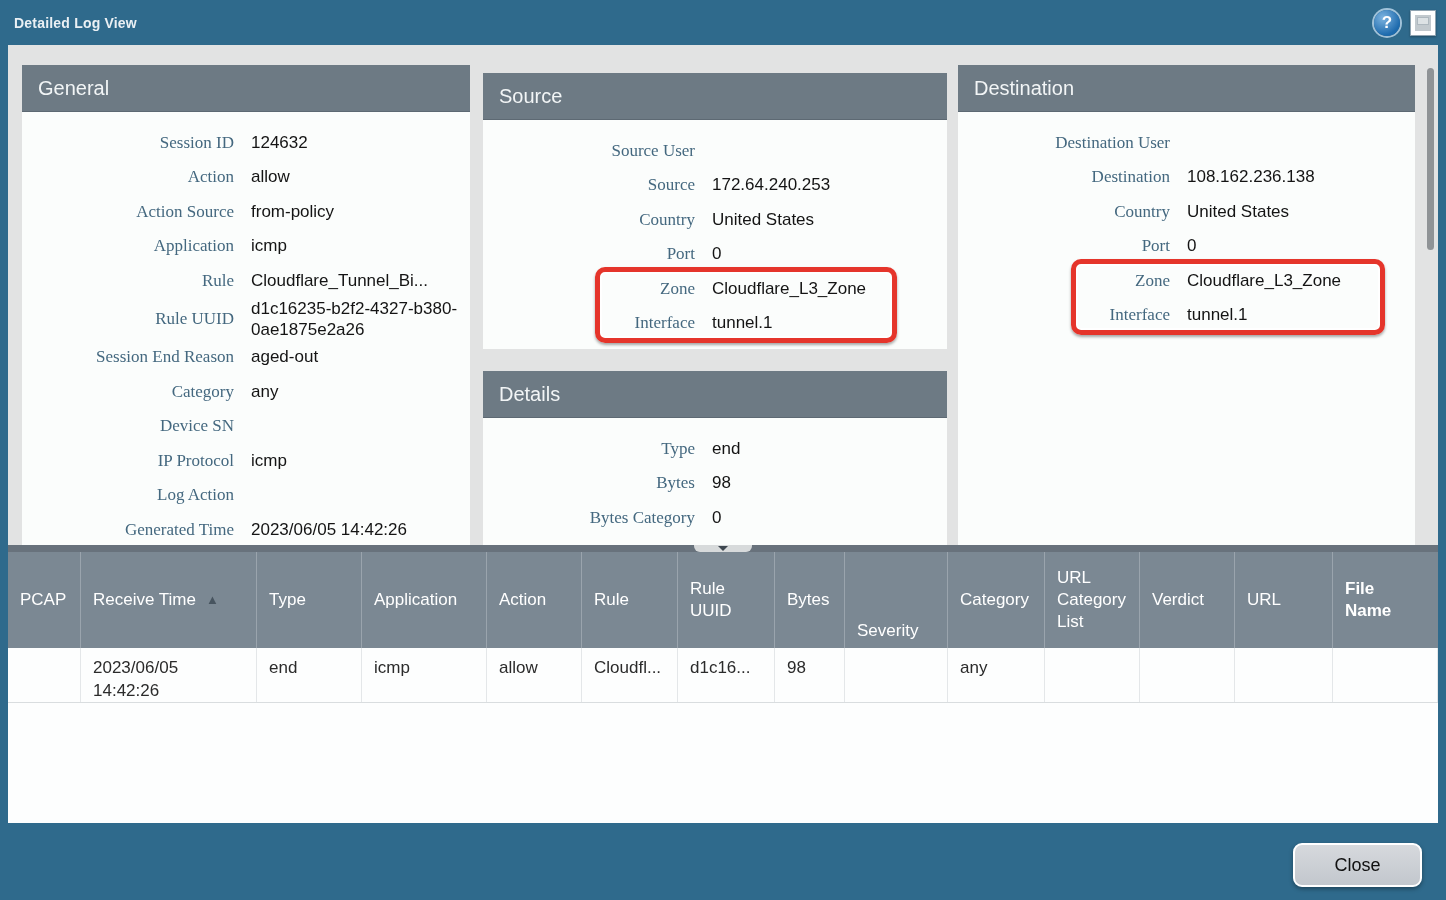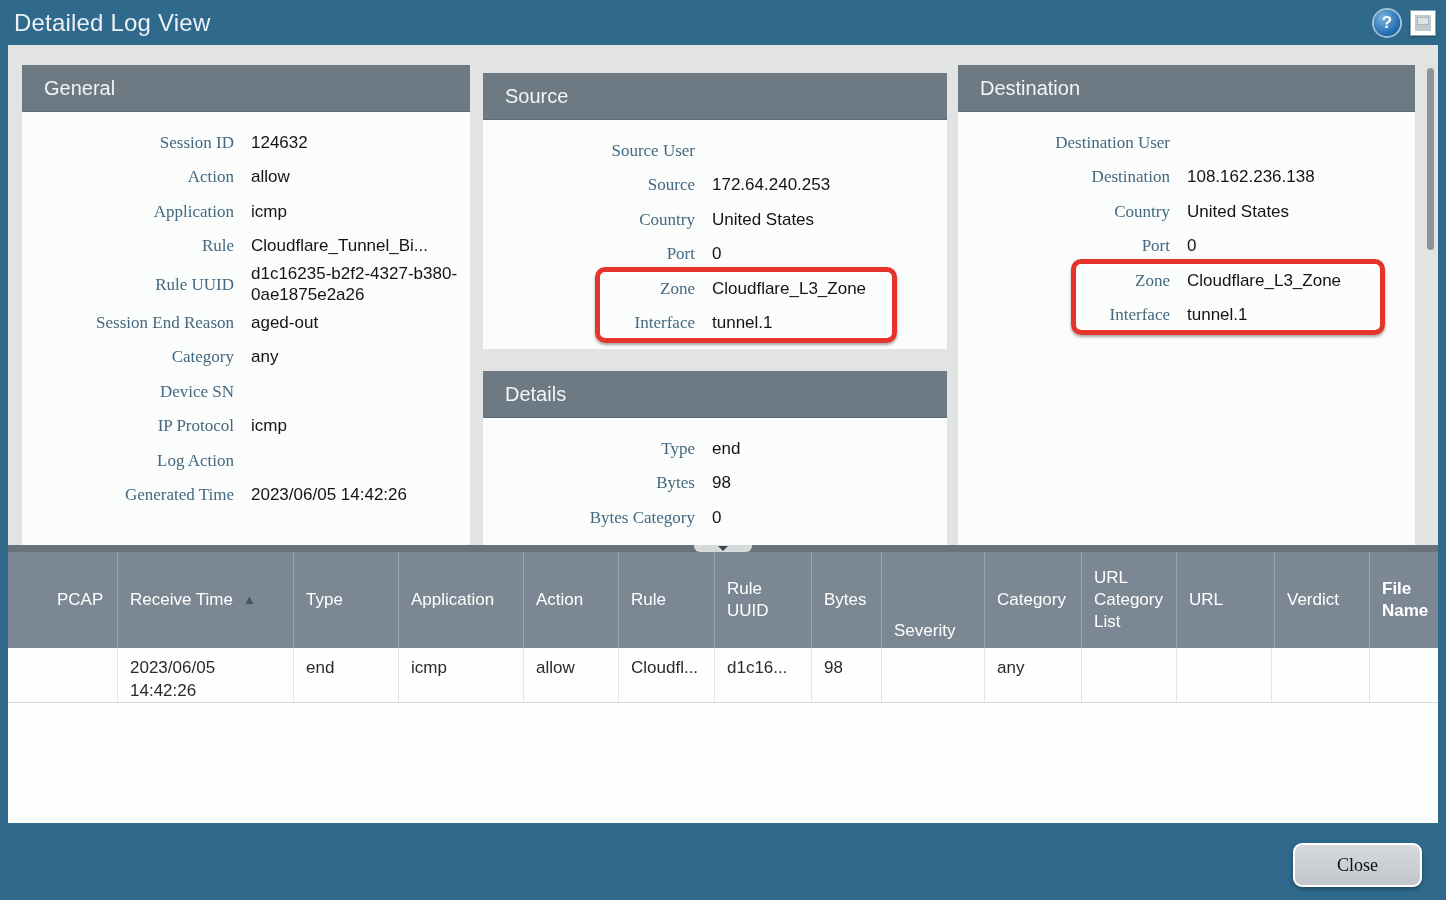--- a/index.html
+++ b/index.html
@@ -11,21 +11,21 @@
     overflow:hidden;
   }
 
   
   .titlebar {
     position:absolute; left:0; top:0; width:1446px; height:45px;
     background:#2f6a8c;
     display:flex; align-items:center;
   }
   .titlebar h1 {
-    font-size:24px; font-weight:400; color:#eaf0f4;
+    font-size:14px; font-weight:700; color:#eaf0f4;
     padding-left:14px; letter-spacing:.2px;
   }
   .titlebar-icons {
     position:absolute; right:10px; top:0; height:45px;
     display:flex; align-items:center; gap:10px;
   }
   .help-icon {
     width:26px; height:26px; border-radius:50%;
     background:radial-gradient(circle at 35% 30%, #7db4e0, #1d6aad 70%);
     box-shadow:0 0 0 2px rgba(200,225,245,.75), 0 1px 2px rgba(0,0,0,.35);
@@ -47,21 +47,21 @@
 
   
   .content {
     position:absolute; left:8px; top:45px; width:1430px; height:500px;
     background:#e2e3e3; overflow:hidden;
   }
   .panel { position:absolute; background:#fbfdfc; }
   .panel-header {
     height:47px; background:#6d7a84;
     border-bottom:1px solid #5d6973;
-    display:flex; align-items:center; padding-left:22px;
+    display:flex; align-items:center; padding-left:16px;
   }
   .panel-header span { color:#f2f5f6; font-size:20px; font-weight:400; }
   .panel-body { padding-top:13px; }
   .f-row { display:flex; min-height:34.5px; align-items:center; }
   .f-label {
     width:212px; text-align:right; color:#44687f; font-size:17px;
     flex:none; line-height:21px;font-family:Liberation Serif, serif;
   }
   .f-value {
     padding-left:17px; padding-right:10px; color:#141414; font-size:17px;
@@ -115,36 +115,36 @@
     flex:none; border-right:1px solid #9aa4ad;
     display:flex; align-items:center; padding:6px 12px;
     color:#fff; font-size:17px; line-height:22px; cursor:pointer;
   }
   .th:last-child { border-right:none;font-weight:bold; }
   .trow { display:flex; height:55px; border-bottom:1px solid #d9dddf; }
   .td {
     flex:none; border-right:1px solid #e4e7e9;
     padding:8px 10px 0 12px; color:#2b2b2b; font-size:17px; line-height:23px;
   }
-  .c0  { width:73px;margin-left:37px; }  .c1  { width:176px; } .c2  { width:105px; }
+  .c0  { width:73px; }  .c1  { width:176px; } .c2  { width:105px; }
   .c3  { width:125px; } .c4  { width:95px; }  .c5  { width:96px; }
   .c6  { width:97px; }  .c7  { width:70px; }  .c8  { width:103px;align-items:flex-end; }
   .c9  { width:97px; }  .c10 { width:95px; }  .c11 { width:95px; }
   .c12 { width:98px; }  .c13 { width:105px; }
   .th.c6 span, .th.c13 span { max-width:50px; }
   .th.c10 span { max-width:72px; }
   .sort-icon { margin-left:10px; font-size:13px; color:#47545f; }
 
   
   .footer { position:absolute; left:0; top:823px; width:1446px; height:77px; background:#2f6a8c; }
   .close-btn {
     position:absolute; right:24px; top:20px; width:129px; height:44px;
     background:linear-gradient(#d6d9dd, #c2c7cd);
     border:2px solid #fff; border-radius:9px;
-    font-family:Liberation Serif, serif; font-size:18px; color:#111;
+    font-family:Liberation Sans, sans-serif; font-size:18px; color:#111;
     box-shadow:0 2px 4px rgba(0,0,0,.35);
     cursor:pointer;
   }
 </style>
 </head>
 <body>
 
 <div>
 
   <header class="titlebar">
@@ -170,20 +170,24 @@
       <div class="panel-body">
         <div class="f-row">
             <span class="f-label">Session ID</span>
             <span class="f-value">124632</span>
           </div>
         <div class="f-row">
             <span class="f-label">Action</span>
             <span class="f-value">allow</span>
           </div>
         <div class="f-row">
+            <span class="f-label">Action Source</span>
+            <span class="f-value">from-policy</span>
+          </div>
+        <div class="f-row">
             <span class="f-label">Application</span>
             <span class="f-value">icmp</span>
           </div>
         <div class="f-row">
             <span class="f-label">Rule</span>
             <span class="f-value">Cloudflare_Tunnel_Bi...</span>
           </div>
         <div class="f-row">
             <span class="f-label">Rule UUID</span>
             <span class="f-value">d1c16235-b2f2-4327-b380-0ae1875e2a26</span>
@@ -341,25 +345,25 @@
         </div>
       <div class="th c8">
           <span>Severity</span>
         </div>
       <div class="th c9">
           <span>Category</span>
         </div>
       <div class="th c10">
           <span>URL Category List</span>
         </div>
+      <div class="th c11">
+          <span>Verdict</span>
+        </div>
       <div class="th c12">
           <span>URL</span>
-        </div>
-      <div class="th c11">
-          <span>Verdict</span>
         </div>
       <div class="th c13">
           <span>File Name</span>
         </div>
     </div>
     <div class="trow">
       <div class="td c0"></div>
       <div class="td c1">2023/06/05 14:42:26</div>
       <div class="td c2">end</div>
       <div class="td c3">icmp</div>

